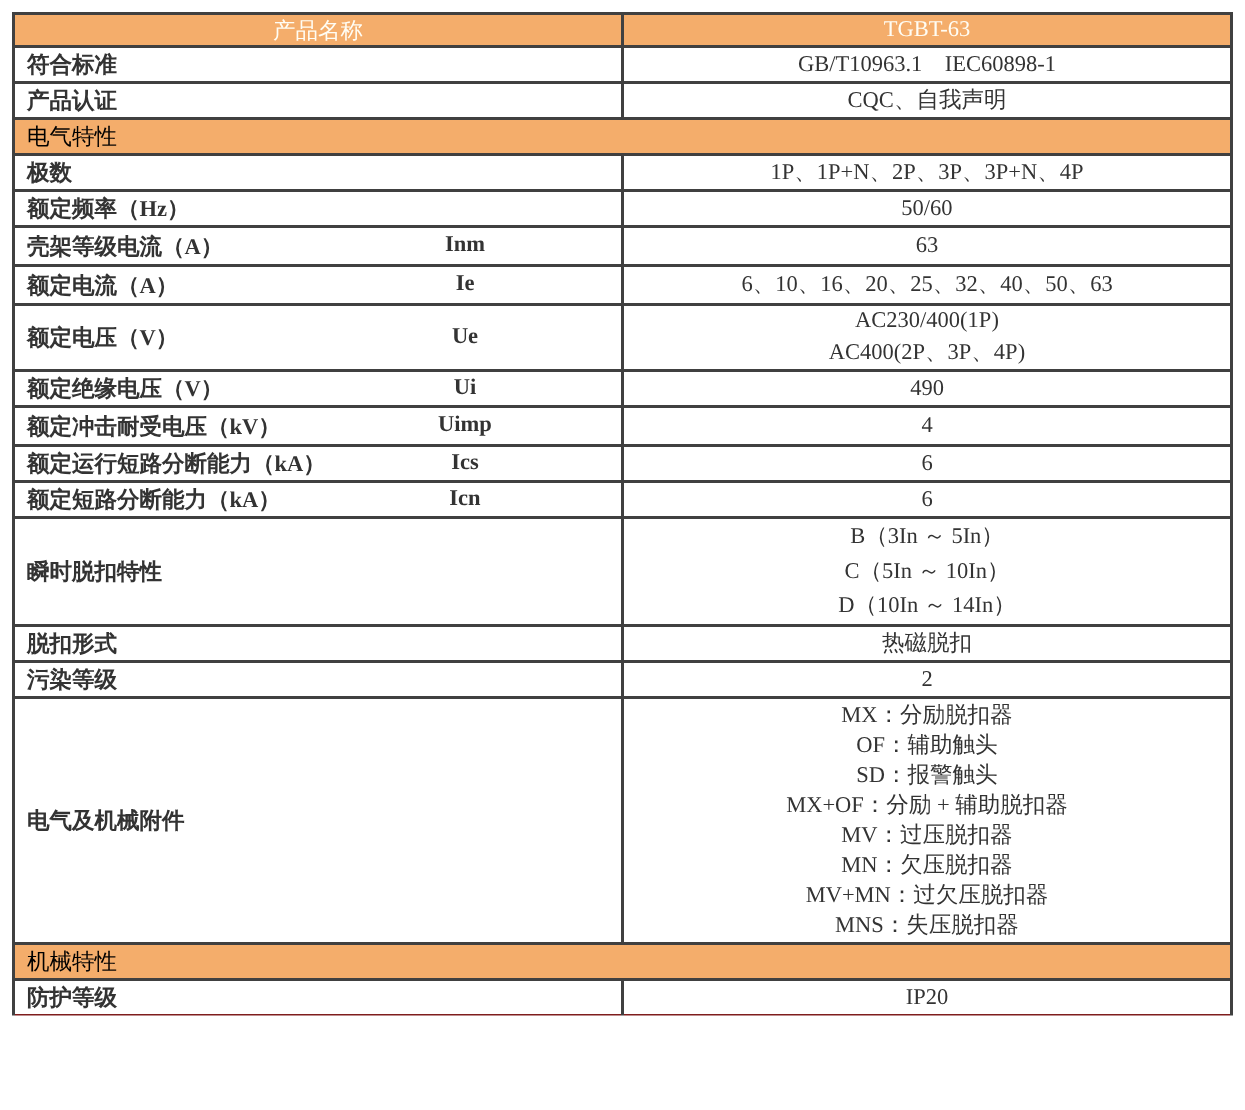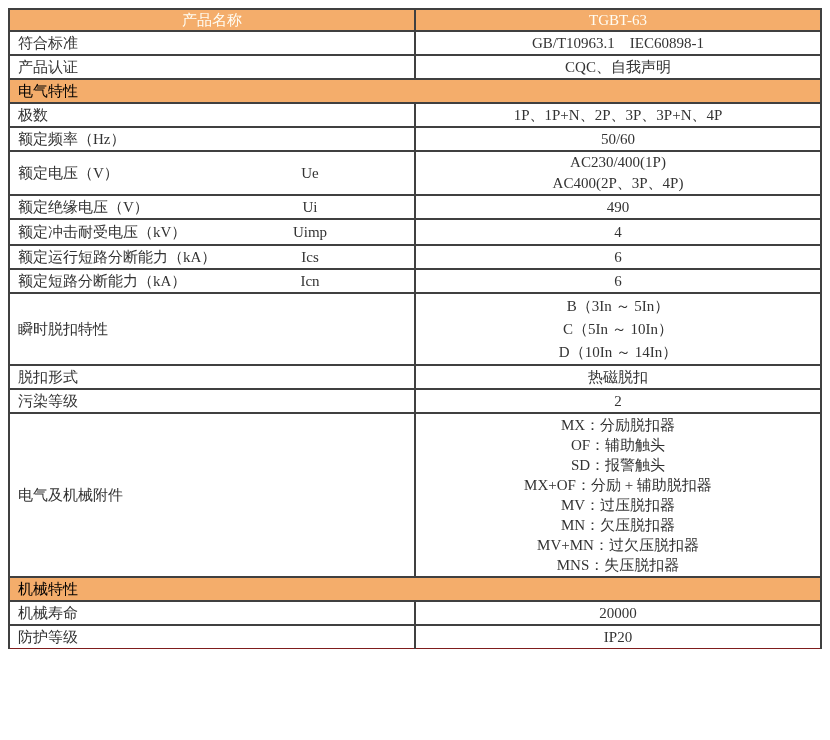--- a/index.html
+++ b/index.html
@@ -41,20 +41,21 @@
     background: #F4AD6B;
     color: #000000;
     text-align: left;
     height: 22px;
   }
   
   td.c-label {
     position: relative;
     text-align: left;
     white-space: nowrap;
+    font-weight: bold;
   }
   td.c-label .sym {
     position: absolute;
     left: 245px;
     width: 110px;
     top: 50%;
     transform: translateY(-50%);
     text-align: center;
   }
   
@@ -107,21 +108,35 @@
     <tr>
       <td class="c-label"><span>极数</span></td>
       <td class="c-value">1P、1P+N、2P、3P、3P+N、4P</td>
     </tr>
 
     <tr>
       <td class="c-label"><span>额定频率（Hz）</span></td>
       <td class="c-value">50/60</td>
     </tr>
 
-
+    <tr class="rh-md">
+      <td class="c-label">
+        <span>壳架等级电流（A）</span>
+        <span class="sym">Inm</span>
+      </td>
+      <td class="c-value">63</td>
+    </tr>
+
+    <tr class="rh-md">
+      <td class="c-label">
+        <span>额定电流（A）</span>
+        <span class="sym">Ie</span>
+      </td>
+      <td class="c-value">6、10、16、20、25、32、40、50、63</td>
+    </tr>
 
     <tr class="rh-ue">
       <td class="c-label">
         <span>额定电压（V）</span>
         <span class="sym">Ue</span>
       </td>
       <td class="c-value">AC230/400(1P)
 AC400(2P、3P、4P)</td>
     </tr>
 
@@ -184,24 +199,20 @@
 MN：欠压脱扣器
 MV+MN：过欠压脱扣器
 MNS：失压脱扣器</td>
     </tr>
 
     <tr class="section">
       <td colspan="2">机械特性</td>
     </tr>
 
 
-    <tr>
-      <td class="c-label"><span>机械寿命</span></td>
-      <td class="c-value">20000</td>
-    </tr>
 
     <tr>
       <td class="c-label"><span>防护等级</span></td>
       <td class="c-value">IP20</td>
     </tr>
 
   </tbody>
     </table>
 </div>
 

